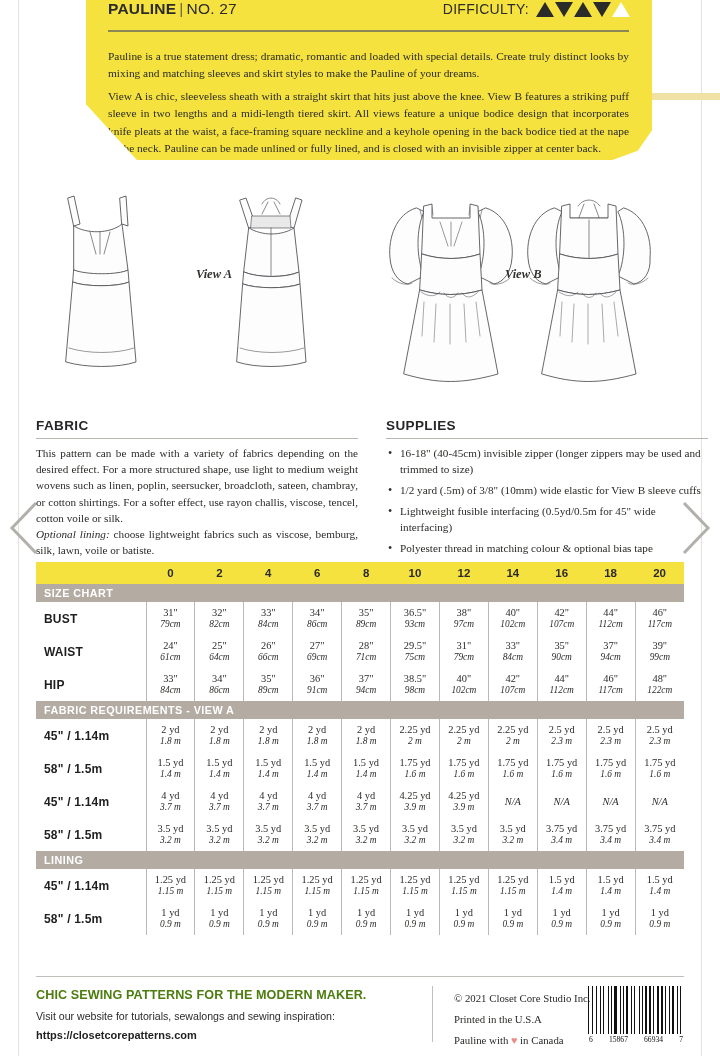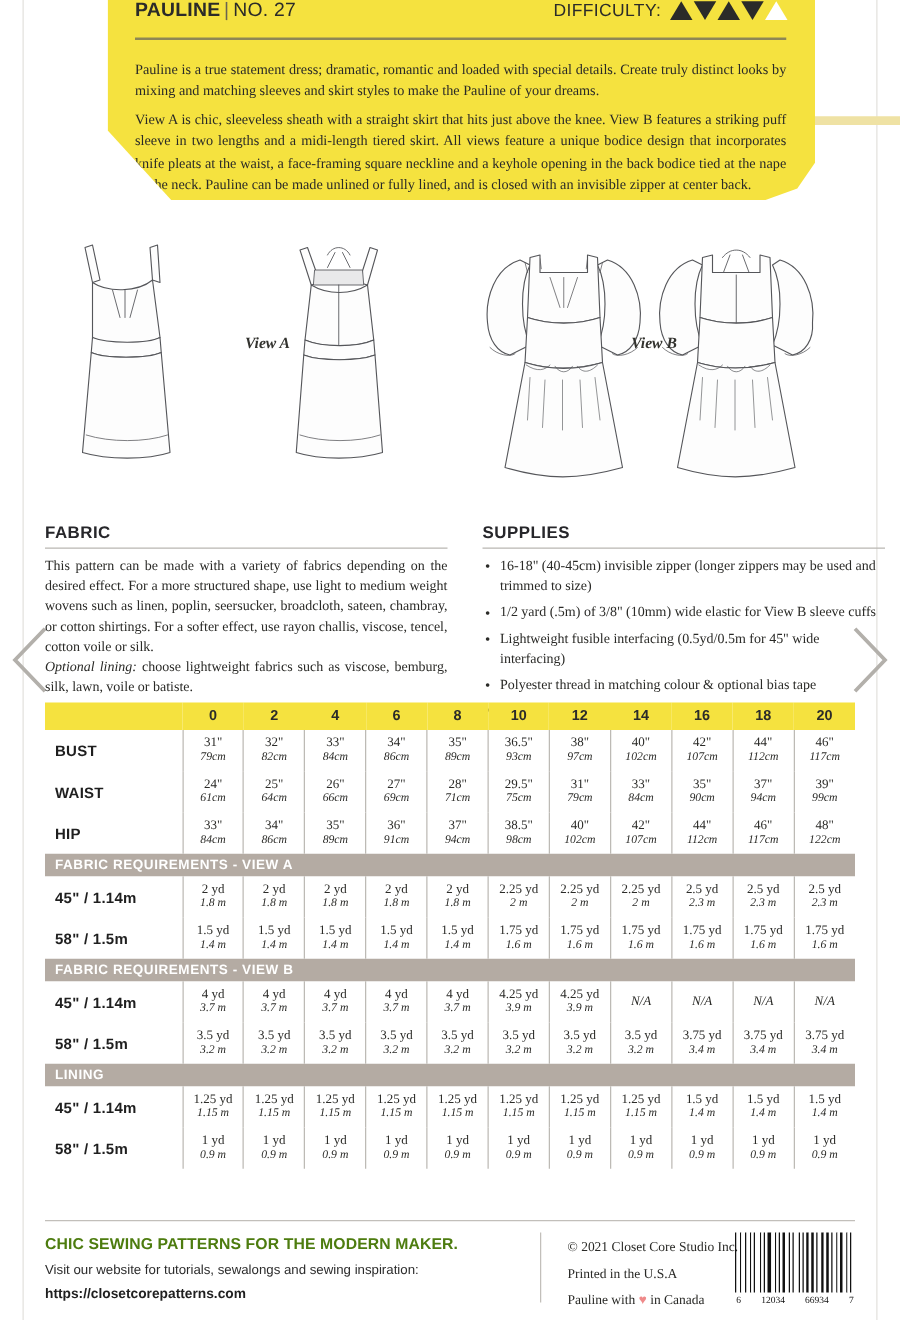--- a/index.html
+++ b/index.html
@@ -290,20 +290,23 @@
             <td>4</td>
             <td>6</td>
             <td>8</td>
             <td>10</td>
             <td>12</td>
             <td>14</td>
             <td>16</td>
             <td>18</td>
             <td>20</td>
           </tr>
+          <tr class="secrow">
+            <td colspan="12">SIZE CHART</td>
+          </tr>
           <tr class="datarow">
             <td class="lbl">BUST</td>
             <td class="val">
               <span class="a">31"</span>
               <span class="b">79cm</span>
             </td>
             <td class="val">
               <span class="a">32"</span>
               <span class="b">82cm</span>
             </td>
@@ -527,23 +530,20 @@
               <span class="b">1.6 m</span>
             </td>
             <td class="val">
               <span class="a">1.75 yd</span>
               <span class="b">1.6 m</span>
             </td>
             <td class="val">
               <span class="a">1.75 yd</span>
               <span class="b">1.6 m</span>
             </td>
-          </tr>
-          <tr class="secrow">
-            <td colspan="12">FABRIC REQUIREMENTS - VIEW B</td>
           </tr>
           <tr class="datarow">
             <td class="lbl">45" / 1.14m</td>
             <td class="val">
               <span class="a">4 yd</span>
               <span class="b">3.7 m</span>
             </td>
             <td class="val">
               <span class="a">4 yd</span>
               <span class="b">3.7 m</span>
@@ -790,20 +790,20 @@
           <i style="width: 0.738462px; margin-right: 0.738462px; background: rgb(255, 255, 255);"></i>
           <i style="width: 2.21538px; margin-right: 0.738462px;"></i>
           <i style="width: 1.47692px; margin-right: 0.738462px; background: rgb(255, 255, 255);"></i>
           <i style="width: 0.738462px; margin-right: 0.738462px;"></i>
           <i style="width: 0.738462px; margin-right: 0.738462px; background: rgb(255, 255, 255);"></i>
           <i style="width: 1.47692px; margin-right: 0.738462px;"></i>
           <i style="width: 0.738462px; margin-right: 0.738462px; background: rgb(255, 255, 255);"></i>
         </div>
       <div class="bc-nums">
         <span>6</span>
-        <span>12034</span>
+        <span>15867</span>
         <span>66934</span>
         <span>7</span>
       </div>
     </div>
   </div>
 
 </div>
 
 </body></html>

